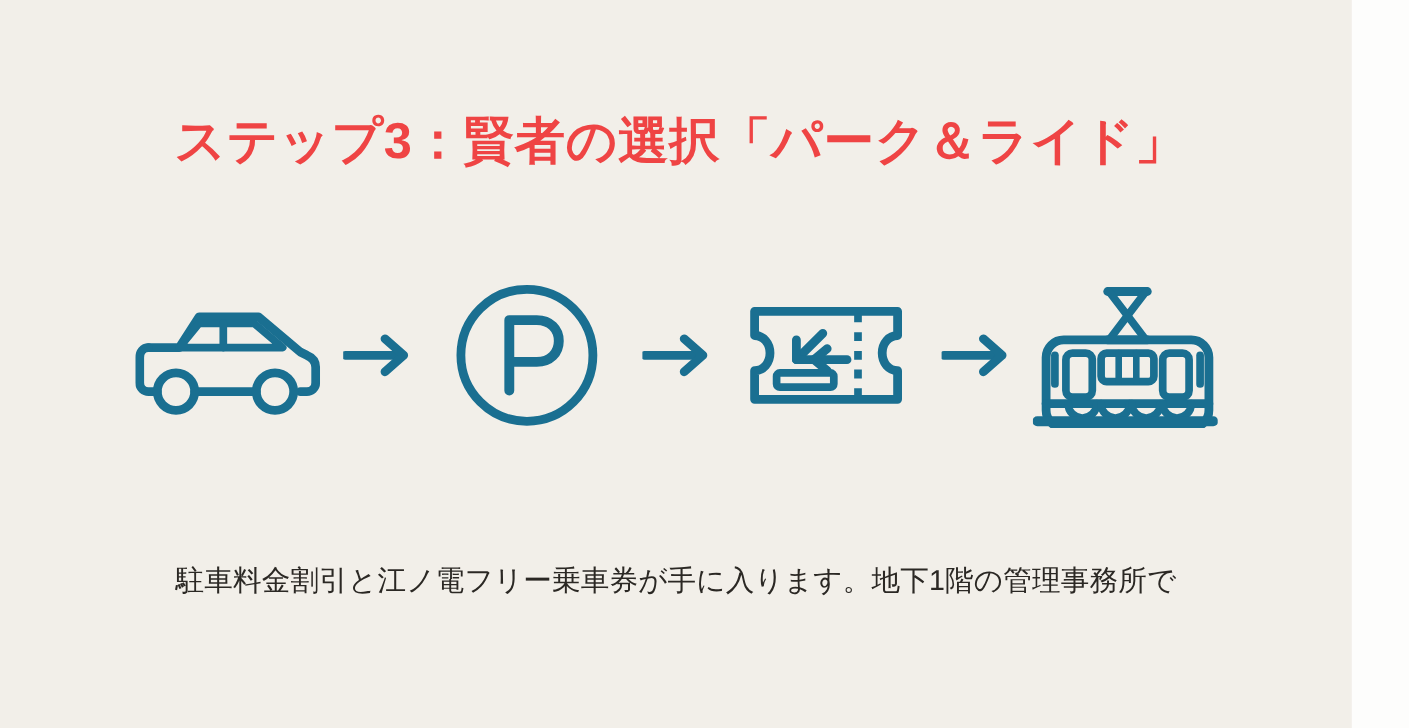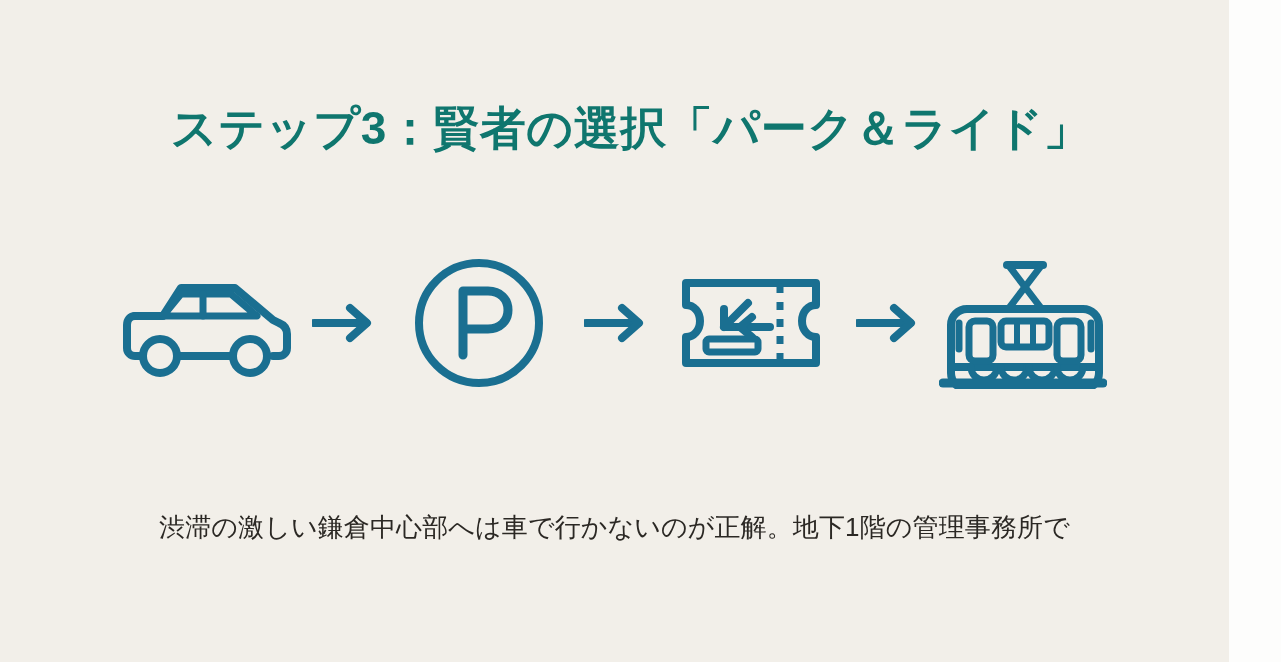--- a/index.html
+++ b/index.html
@@ -37,28 +37,28 @@
     left: 1229px;
     top: 0;
     width: 52px;
     height: 662px;
     background: #fdfdfc;
   }
 
   
   #slide-title {
     position: absolute;
-    left: 16px;
+    left: 4px;
     top: 100px;
     width: 1229px;
     text-align: center;
     font-size: 46px;
     font-weight: bold;
     letter-spacing: 0.01em;
-    color: #0f766e;
+    color: #ef4444;
     line-height: 1.25;
     white-space: nowrap;
   }
 
   
   #icon-flow {
     position: absolute;
     left: 0;
     top: 248px;
     width: 1229px;
@@ -209,16 +209,16 @@
         <path d="M90 110 A13 13 0 0 0 116 110" stroke-width="7"></path>
         <path d="M118 110 A13 13 0 0 0 144 110" stroke-width="7"></path>
 
         <path d="M4 126 L164 126" stroke-width="9"></path>
       </svg>
     </div>
 
   </div>
 
   <div id="body-text">
-    <span class="body-line">渋滞の激しい鎌倉中心部へは車で行かないのが正解。地下1階の管理事務所で</span>
+    <span class="body-line">駐車料金割引と江ノ電フリー乗車券が手に入ります。地下1階の管理事務所で</span>
   </div>
 
 </div>
 
 </body></html>

